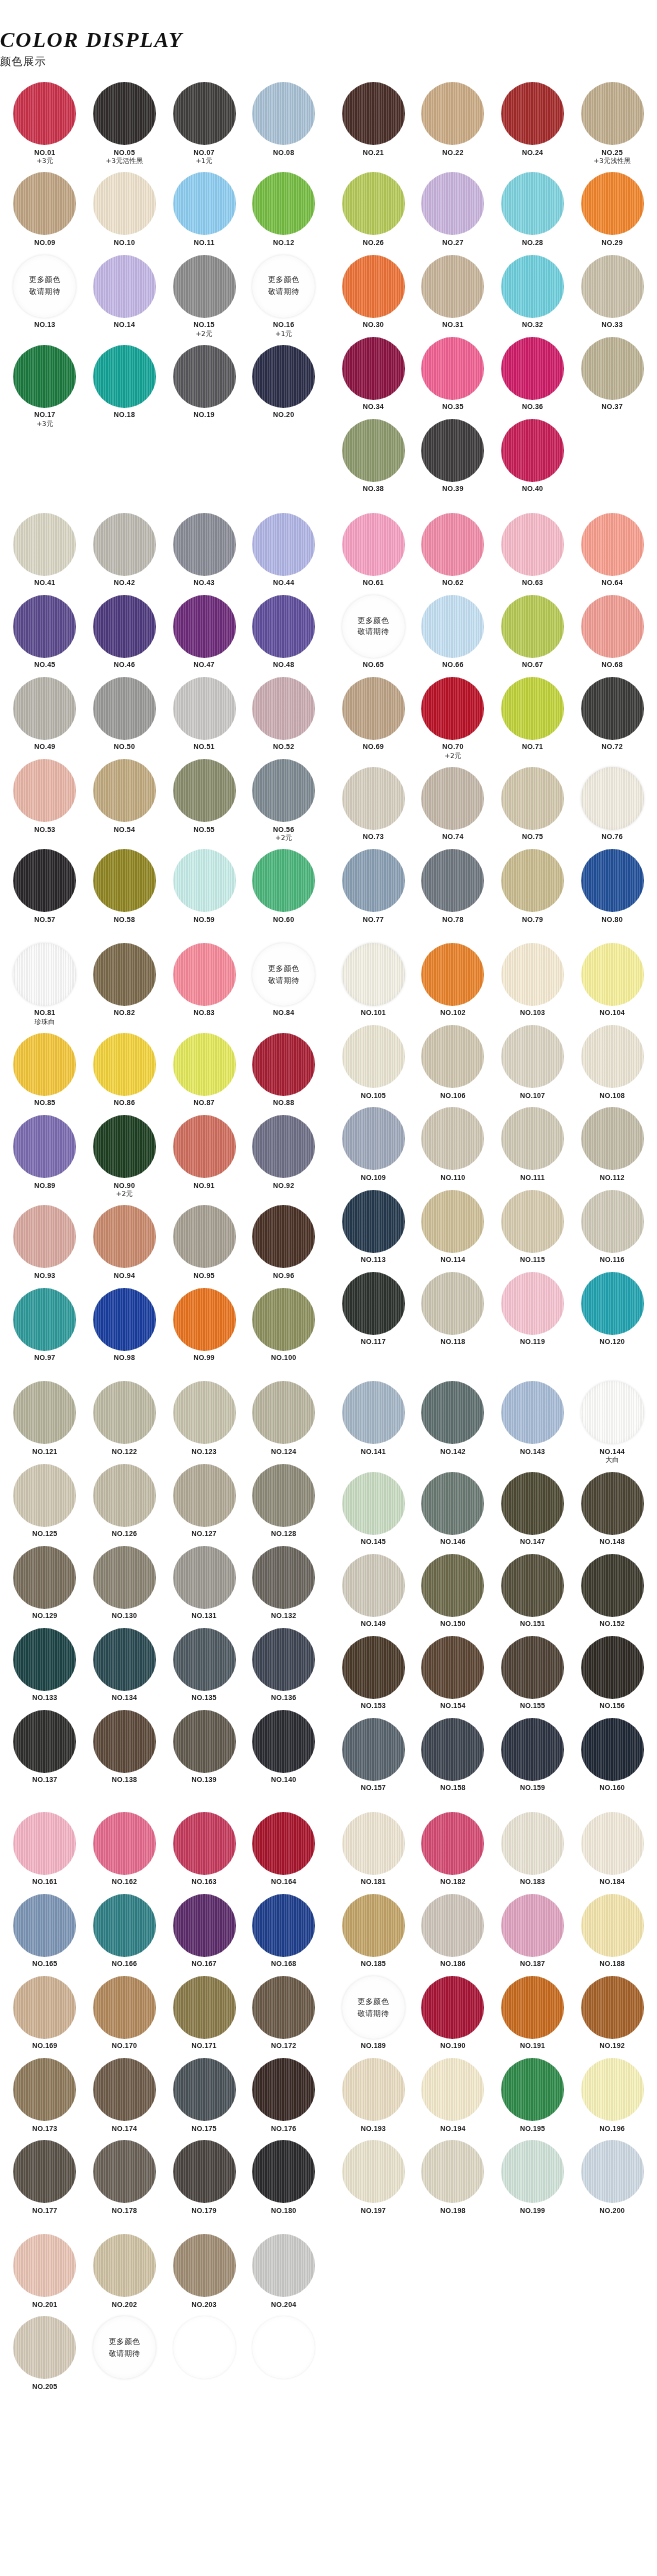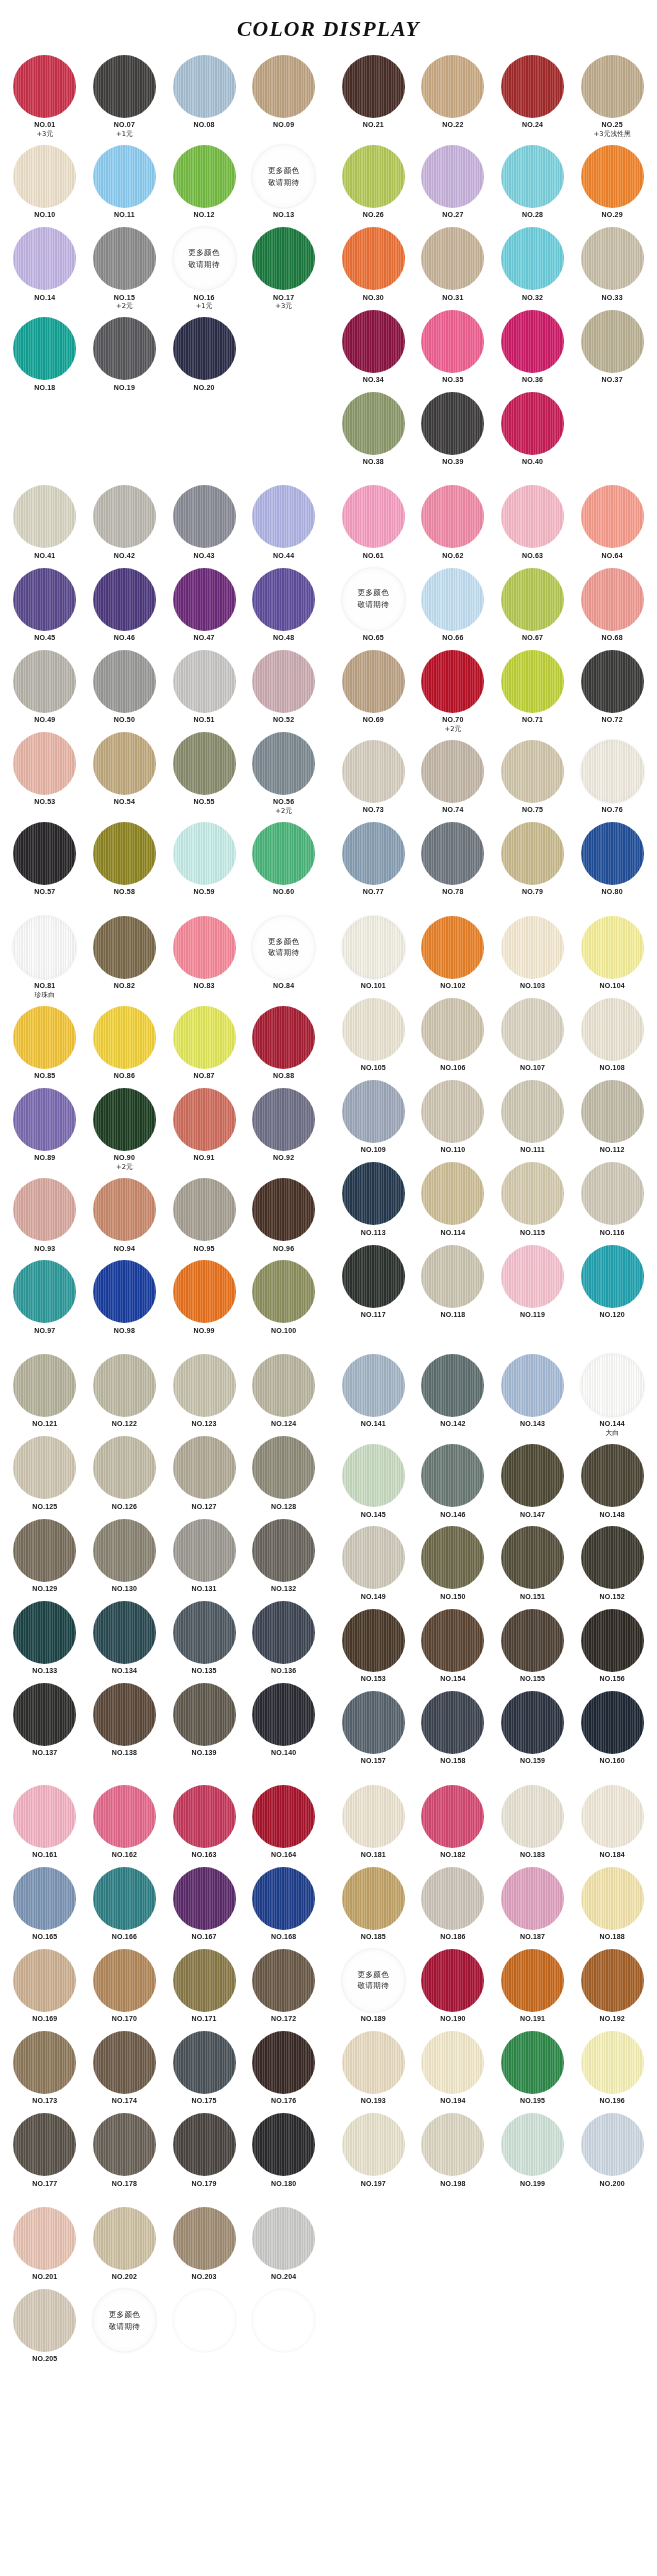--- a/index.html
+++ b/index.html
@@ -15,23 +15,23 @@
   }
   #page {
     width: 657px;
     position: relative;
     background: #fff;
     overflow: hidden;
   }
 
   
   .header {
-    padding-top: 18px;
+    padding-top: 29px;
     padding-bottom: 8.3px;
-    text-align: center;
+    text-align: left;
   }
   .header .title-en {
     font-family: "Liberation Serif", "DejaVu Serif", serif;
     font-style: italic;
     font-weight: 700;
     font-size: 21.6px;
     letter-spacing: 1.2px;
     color: #111;
     line-height: 1.1;
     margin: 0;
@@ -130,31 +130,39 @@
   .cap-note:empty { display: none; }
   .section-gap { height: 11.6px; width: 657px; }
 </style>
 </head>
 <body>
 
 <div id="page">
 
   <div class="header">
     <div class="title-en">COLOR DISPLAY</div>
+    <div class="title-cn">颜色展示</div>
   </div>
 
   <div id="sections-root">
       <div class="section">
         <div class="col">
           <div class="grid">
             <div class="cell">
               <div class="swatch" style="background-color: rgb(201, 49, 74);"></div>
               <div class="caption">
                 <span class="cap-code">NO.01</span>
                 <span class="cap-note">+3元</span>
+              </div>
+            </div>
+            <div class="cell">
+              <div class="swatch" style="background-color: rgb(48, 45, 44);"></div>
+              <div class="caption">
+                <span class="cap-code">NO.05</span>
+                <span class="cap-note">+3元活性黑</span>
               </div>
             </div>
             <div class="cell">
               <div class="swatch" style="background-color: rgb(65, 63, 62);"></div>
               <div class="caption">
                 <span class="cap-code">NO.07</span>
                 <span class="cap-note">+1元</span>
               </div>
             </div>
             <div class="cell">

